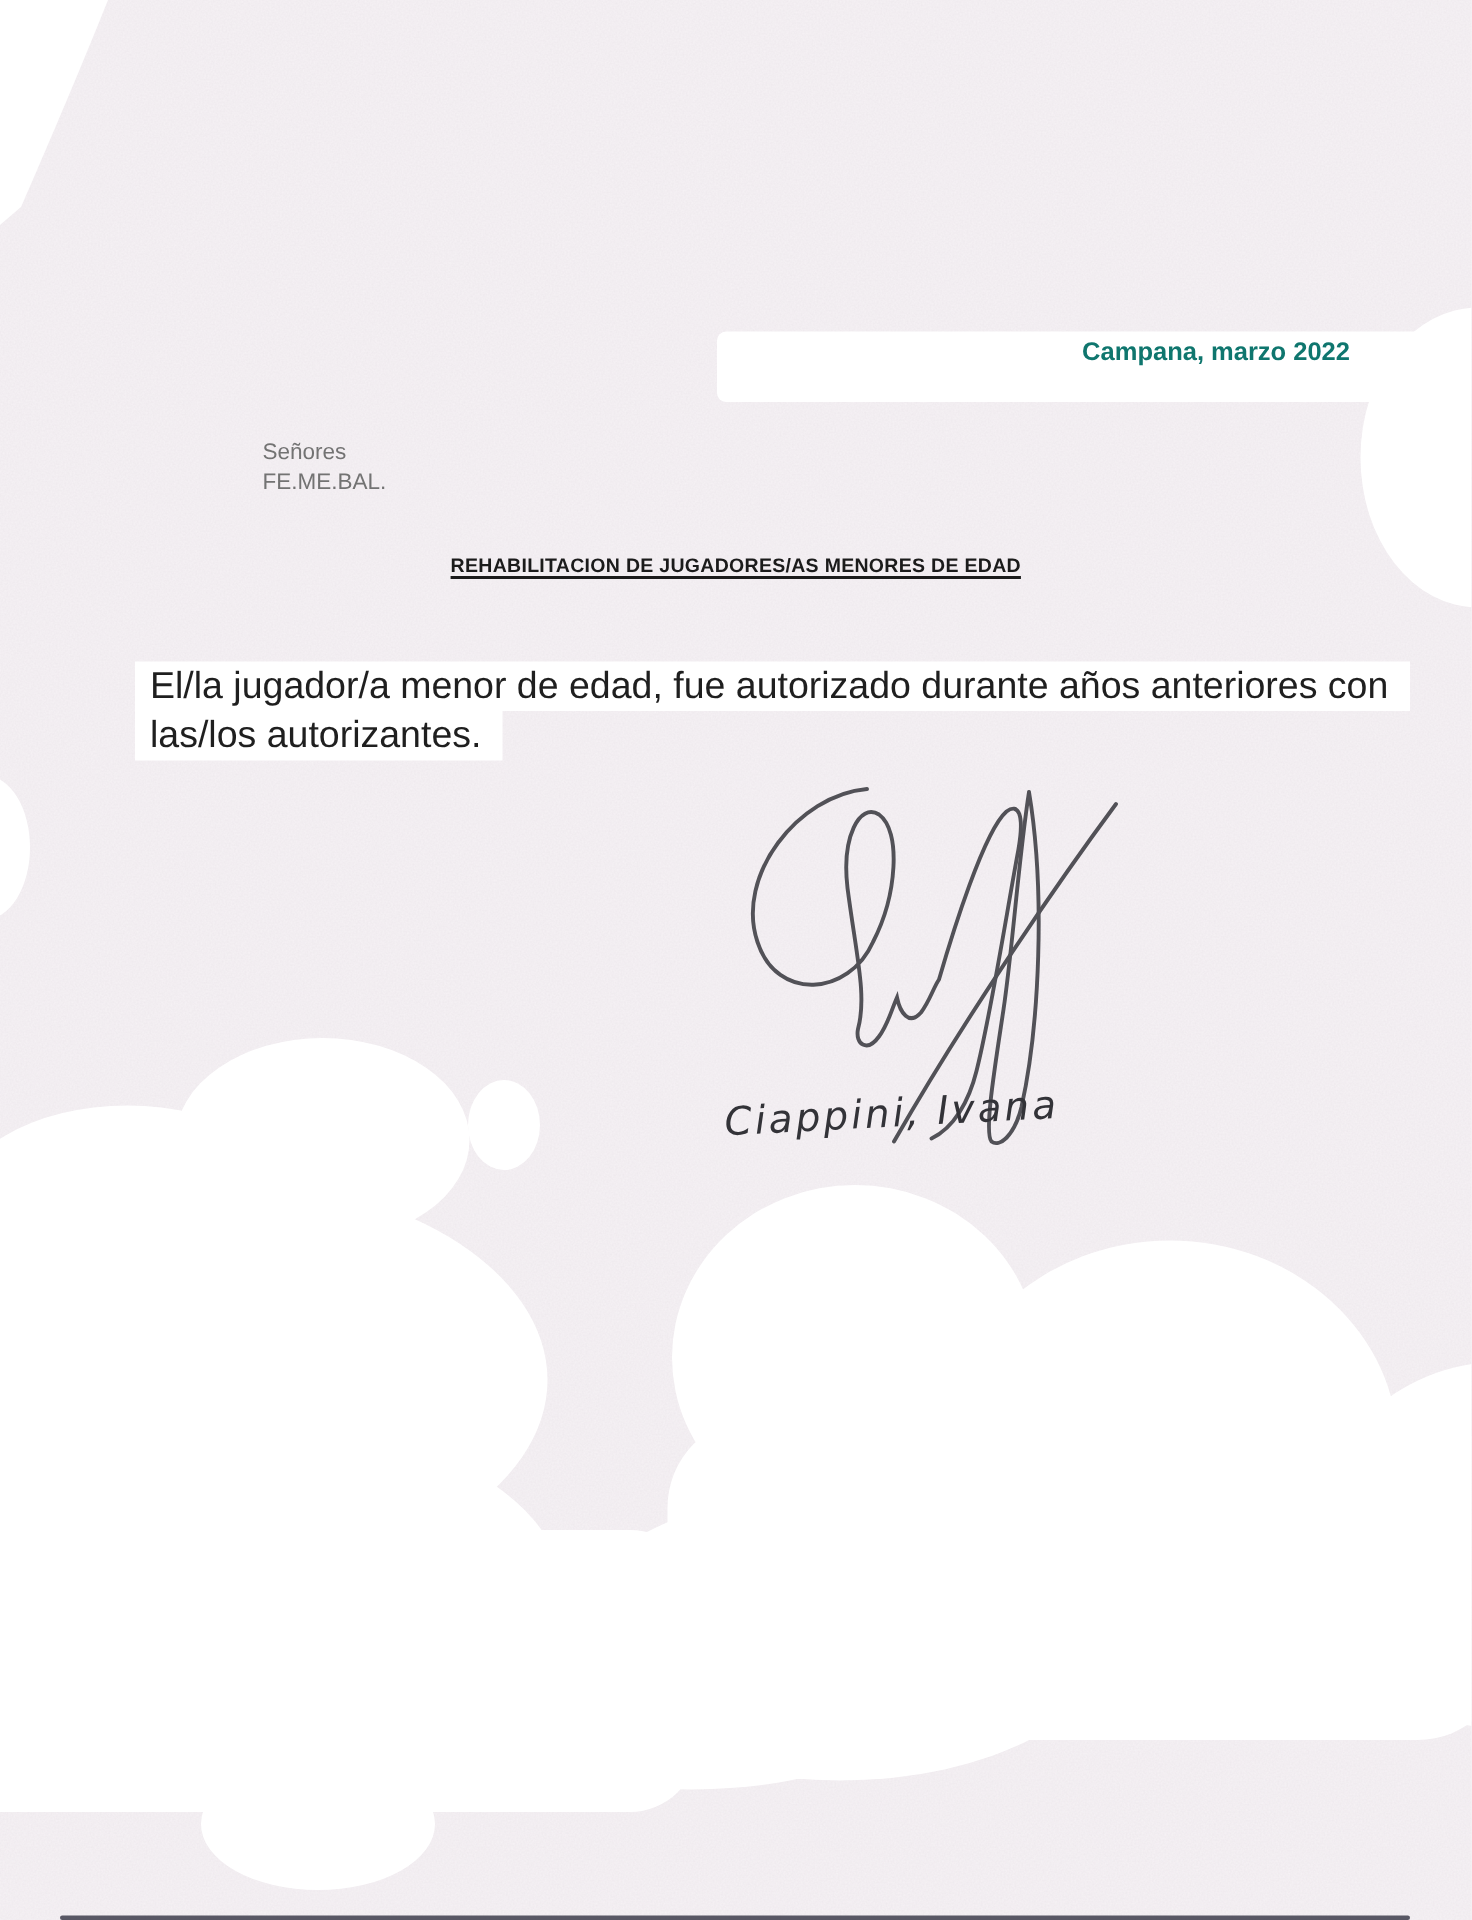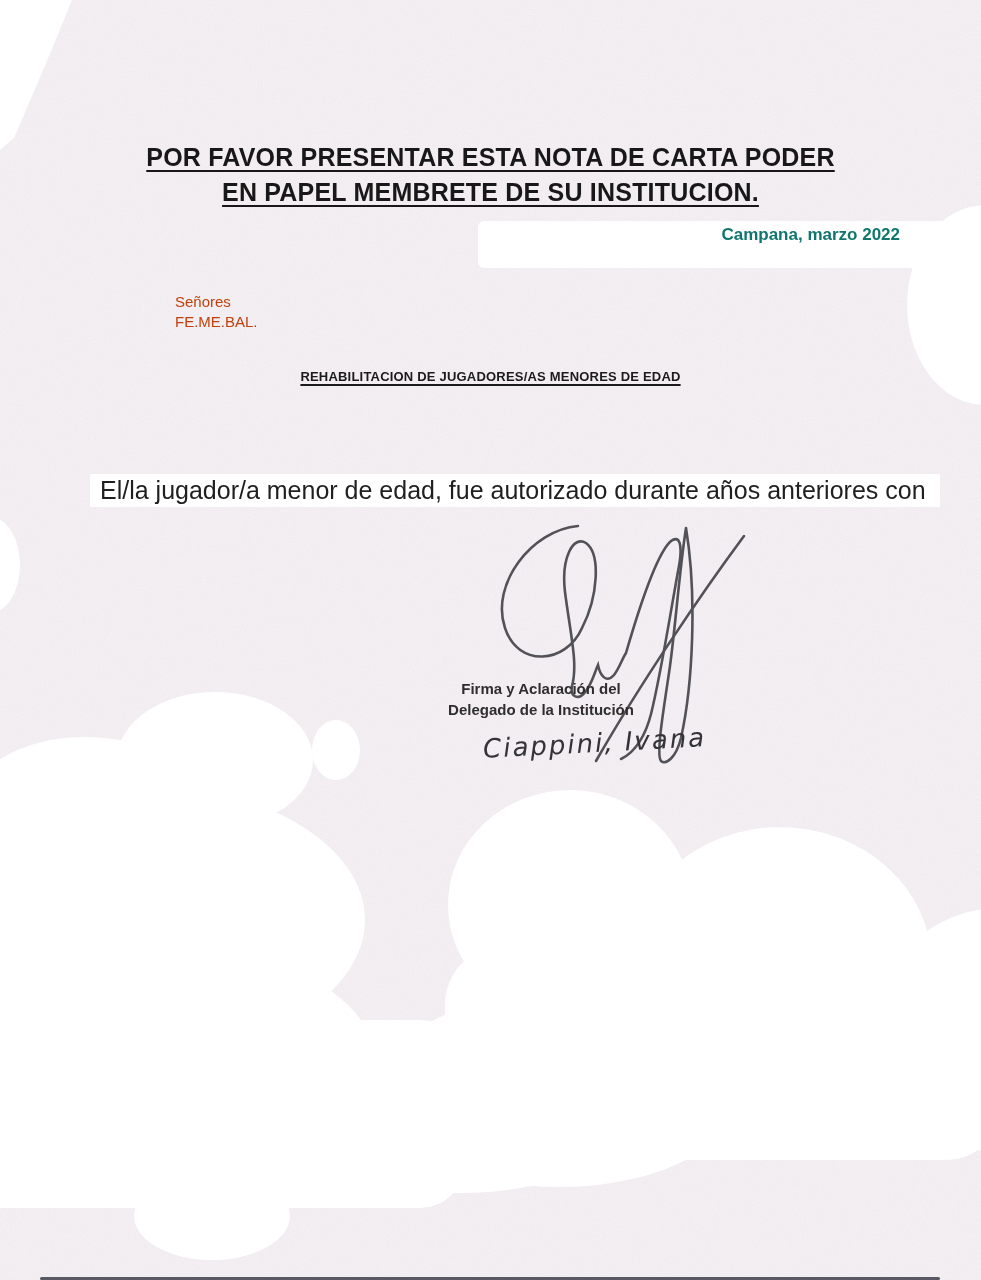--- a/index.html
+++ b/index.html
@@ -19,35 +19,34 @@
   }
   .hdr .u{text-decoration:underline;text-underline-offset:4px;text-decoration-thickness:2px;}
 
   .dateline{
     position:absolute;right:81px;top:225px;
     font-size:17px;font-weight:bold;color:#0f766e;
   }
 
   .recipient{
     position:absolute;left:175px;top:292px;
-    font-size:15px;color:#c2410c;line-height:20px;
+    font-size:15px;color:#737373;line-height:20px;
   }
 
   .subject{
     position:absolute;left:0;top:369px;width:981px;text-align:center;
     font-size:13px;font-weight:bold;color:#1b1b1b;
     letter-spacing:0.2px;
   }
   .subject span{text-decoration:underline;text-underline-offset:3px;text-decoration-thickness:2px;}
 
   .bodytext{
     position:absolute;left:90px;top:441px;
     font-size:25px;line-height:33px;color:#1f1f1f;
     font-weight:400;
-    margin-top:33px;
   }
   .bodytext .bl{display:table;background:#ffffff;padding:0 14px 0 10px;}
 
   .sig-caption{
     position:absolute;left:446px;top:678px;width:190px;text-align:center;
     font-size:15px;font-weight:bold;color:#2e2e2e;line-height:21px;
   }
 
   .sig-name{
     position:absolute;left:483px;top:728px;
@@ -98,50 +97,43 @@
     <ellipse cx="780" cy="965" rx="152" ry="138"></ellipse>
     <ellipse cx="1000" cy="1030" rx="125" ry="122"></ellipse>
     <rect x="445" y="945" width="560" height="215" rx="60"></rect>
     <ellipse cx="560" cy="1090" rx="182" ry="97"></ellipse>
     <ellipse cx="460" cy="1135" rx="150" ry="58"></ellipse>
   </g>
 </svg>
 
 <div class="content">
 
-  <div class="hdr">
-    <div class="u">POR FAVOR PRESENTAR ESTA NOTA DE CARTA PODER</div>
-    <div class="u">EN PAPEL MEMBRETE DE SU INSTITUCION.</div>
-  </div>
 
   <div class="dateline">Campana, marzo 2022</div>
 
   <div class="recipient">
     <div>Señores</div>
     <div>FE.ME.BAL.</div>
   </div>
 
   <div class="subject">
     <span>REHABILITACION DE JUGADORES/AS MENORES DE EDAD</span>
   </div>
 
   <div class="bodytext">
     <div class="bl">El/la jugador/a menor de edad, fue autorizado durante años anteriores con</div>
+    <div class="bl">las/los autorizantes.</div>
   </div>
 
   <svg class="sig-svg" viewBox="0 0 300 260">
     <g fill="none" stroke="#3c3c42" stroke-width="2.6" stroke-linecap="round" opacity="0.88">
       <path d="M118,14 C72,18 30,72 45,116 C58,156 106,152 122,116 C138,85 141,42 126,31 C113,23 101,46 105,80 C111,126 118,152 112,174 C110,184 118,190 126,179 C132,171 134,162 138,153 C140,163 146,172 154,163 C160,155 162,147 166,141 C175,110 196,42 211,29 C219,23 223,31 219,54 C211,97 201,162 191,202 C186,222 176,240 161,247"></path>
       <path d="M226,16 C237,82 233,172 221,226 C216,246 206,253 201,249 C196,243 203,201 209,161 C215,121 219,61 226,16"></path>
       <path d="M136,249 C180,172 241,82 284,24"></path>
     </g>
   </svg>
 
-  <div class="sig-caption">
-    <div>Firma y Aclaración del</div>
-    <div>Delegado de la Institución</div>
-  </div>
 
   <div class="sig-name">Ciappini, Ivana</div>
 
   <div class="scan-edge"></div>
 
 </div>
 
 </body></html>

